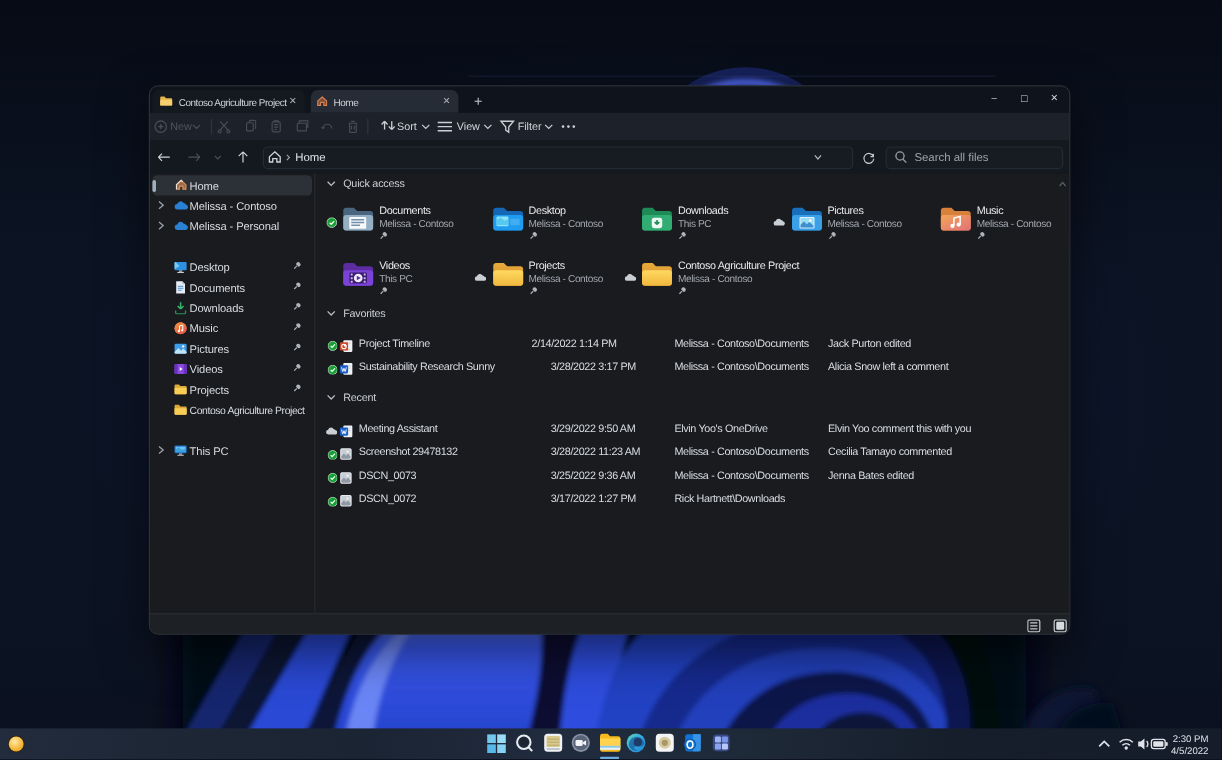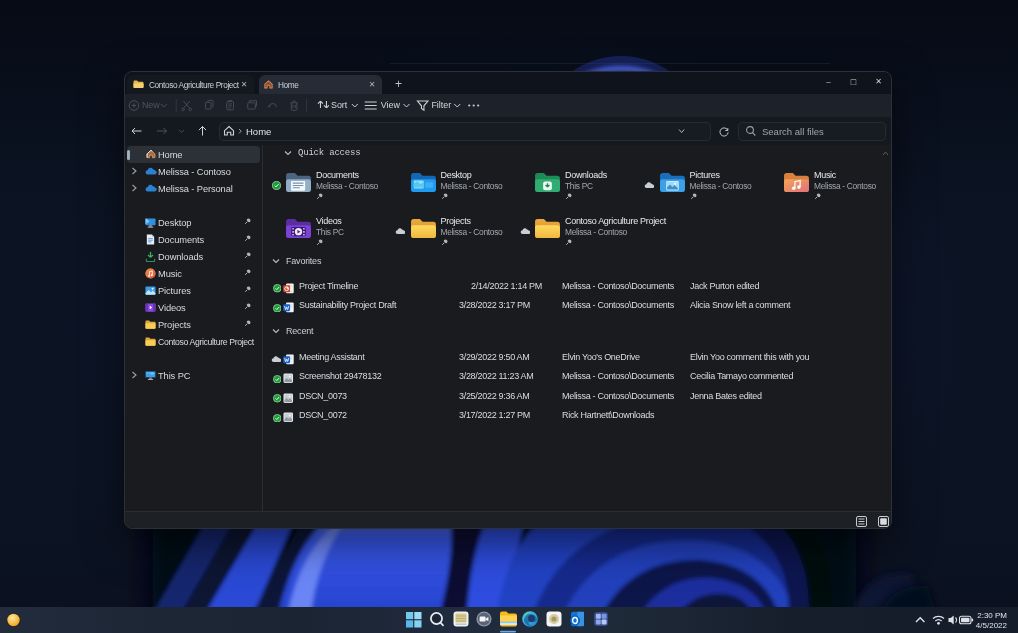--- a/index.html
+++ b/index.html
@@ -492,21 +492,21 @@
             </g>
           <g id="pptic">
               <rect x="3.2" y="0.6" width="8" height="10.2" rx="1" fill="#eef1f4"></rect>
               <path d="M5 3 h4.5 M5 9 h4.5" stroke="#e0b8ac" stroke-width="0.7"></path>
               <rect x="0.2" y="2.4" width="7.2" height="7.2" rx="1.2" fill="#cb4a2c"></rect>
               <circle cx="3.8" cy="6" r="2" fill="none" stroke="#fff" stroke-width="0.9"></circle>
               <path d="M3.8 6 V3.9 a2.1 2.1 0 0 1 2.1 2.1 Z" fill="#fff"></path>
             </g>
         </defs>
       </svg>
-      <div class="hdr" style="left:21px; top:3px;font-family:Liberation Mono, monospace;">
+      <div class="hdr" style="left:9px; top:3px;">
         <svg width="8" height="8" viewBox="0 0 8 8" style="margin-right:6px">
             <path d="M1 2.5 L4 5.5 L7 2.5" stroke="#b8bdc3" fill="none" stroke-width="1.1"></path>
           </svg>
         Quick access
       </div>
 
       <div id="tiles">
           <div class="tile" style="left:22.0px;top:24px">
         <svg style="position:absolute;left:0;top:1.5px" width="27" height="23.5" viewBox="0 0 26 22">
               <use href="#fol-doc"></use>
@@ -621,32 +621,32 @@
         </svg>
       <div id="rows">
           <div class="frow" style="top:133.5px">
         <svg style="position:absolute;left:9.5px;top:5.5px" width="8.5" height="8.5" viewBox="0 0 9 9">
               <use href="#chk"></use>
             </svg>
         <svg style="position:absolute;left:20px;top:4px" width="11" height="11" viewBox="0 0 11.5 11.5">
               <use href="#pptic"></use>
             </svg>
         <span style="left:36px">Project Timeline</span>
-            <span style="left:208px">2/14/2022 1:14 PM</span>
+            <span style="left:180px">2/14/2022 1:14 PM</span>
             <span style="left:299px">Melissa - Contoso\Documents</span>
             <span style="left:427px">Jack Purton edited</span>
       </div>
       <div class="frow" style="top:153px">
         <svg style="position:absolute;left:9.5px;top:5.5px" width="8.5" height="8.5" viewBox="0 0 9 9">
               <use href="#chk"></use>
             </svg>
         <svg style="position:absolute;left:20px;top:4px" width="11" height="11" viewBox="0 0 11.5 11.5">
               <use href="#wordic"></use>
             </svg>
-        <span style="left:36px">Sustainability Project Draft</span>
+        <span style="left:36px">Sustainability Research Sunny</span>
             <span style="left:196px">3/28/2022 3:17 PM</span>
             <span style="left:299px">Melissa - Contoso\Documents</span>
             <span style="left:427px">Alicia Snow left a comment</span>
       </div>
       <div class="frow" style="top:204.5px">
         <svg style="position:absolute;left:8px;top:6.5px" width="10" height="7" viewBox="0 0 9 7">
               <use href="#cld"></use>
             </svg>
         <svg style="position:absolute;left:20px;top:4px" width="11" height="11" viewBox="0 0 11.5 11.5">
               <use href="#wordic"></use>

